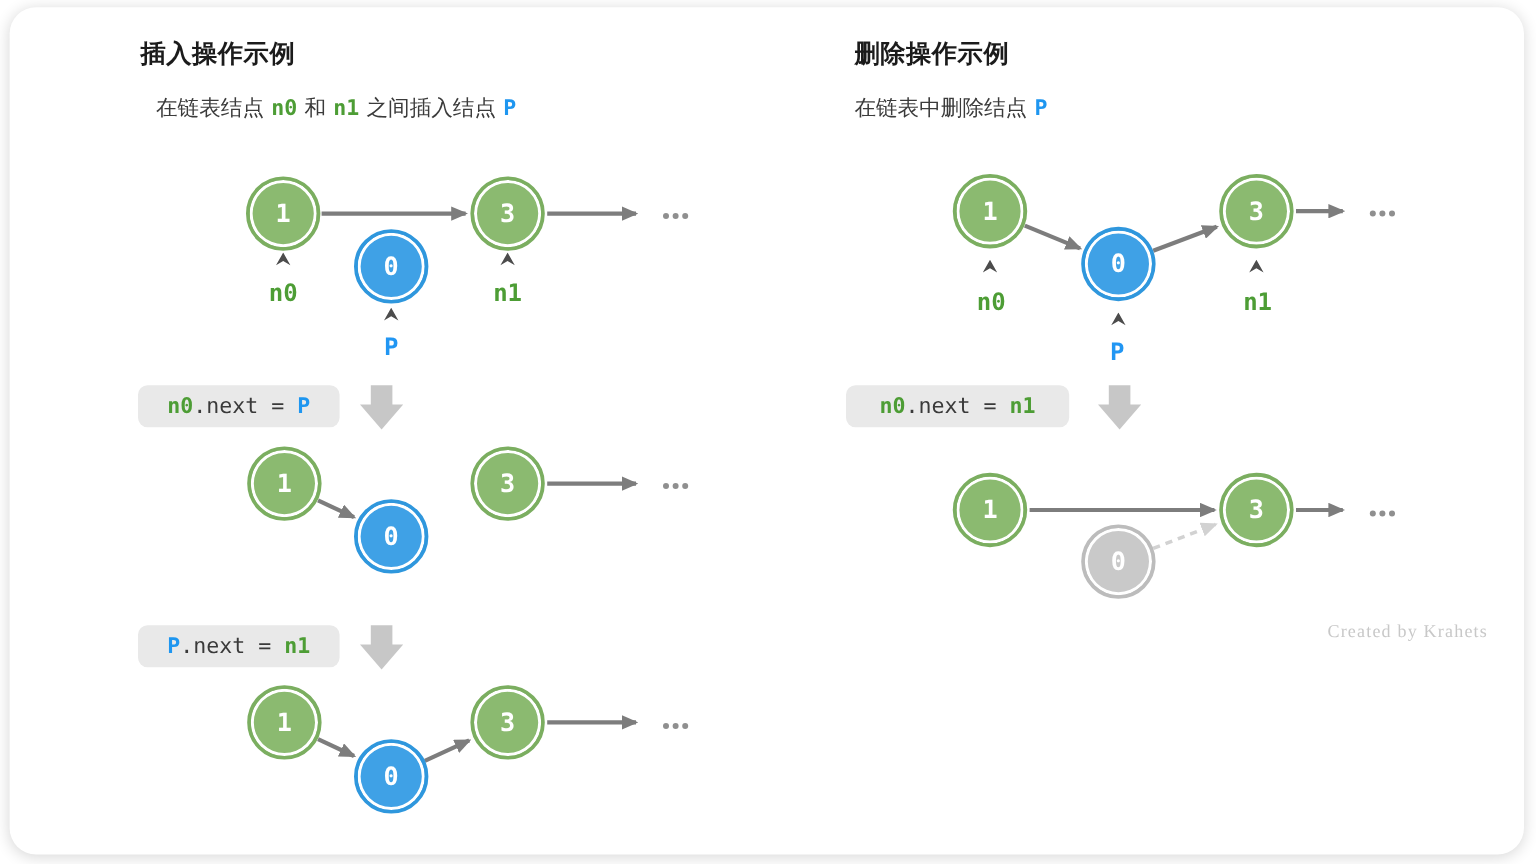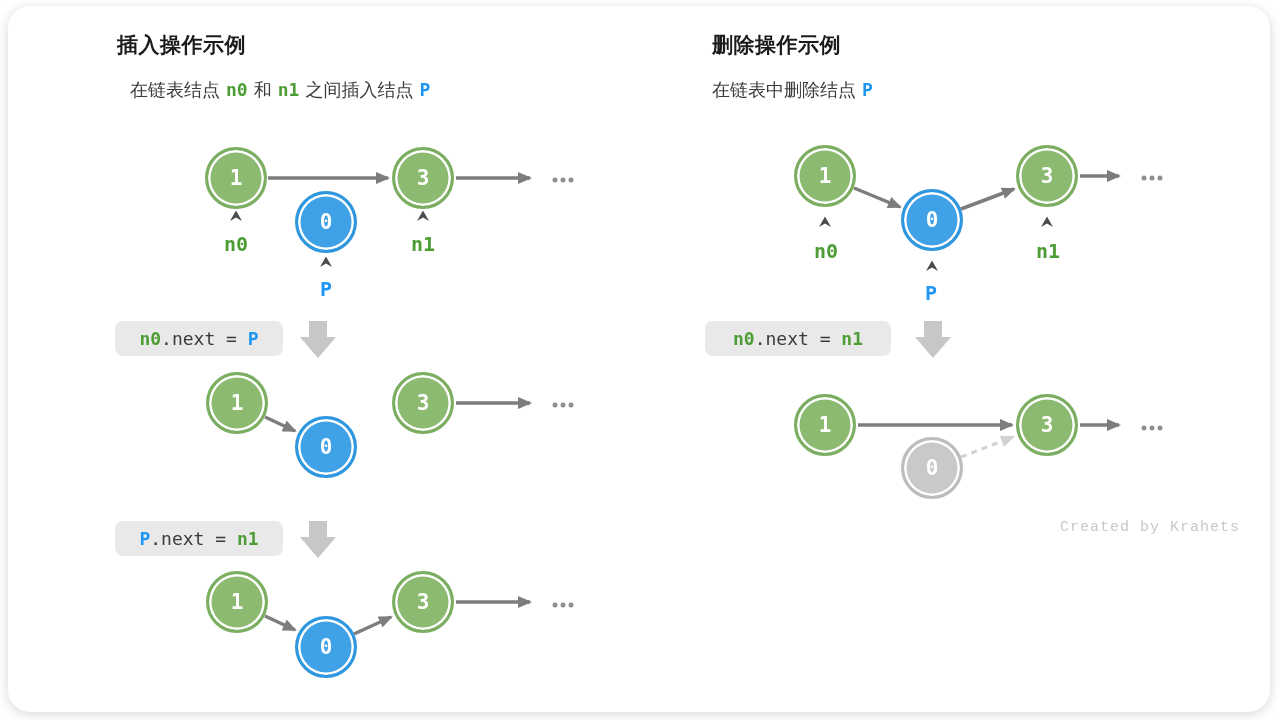--- a/index.html
+++ b/index.html
@@ -49,21 +49,21 @@
     font-size:18px;color:#3a3a3a;white-space:pre;
   }
   .codebox b.g{color:#4d9d35;}
   .codebox b.b{color:#1e96f0;}
 
   .dots{position:absolute;transform:translate(-50%,-50%);display:flex;gap:3px;}
   .dots i{width:5px;height:5px;border-radius:50%;background:#8f8f8f;display:block;}
 
   .credit{
     position:absolute;right:40px;bottom:24px;
-    font-family:Liberation Mono, monospace;
+    font-family:Liberation Serif, serif;
     font-size:15px;color:#c8c8c8;letter-spacing:1px;
   }
 </style>
 </head>
 <body>
 
 <div class="card"></div>
 
 <div class="layer">
 

